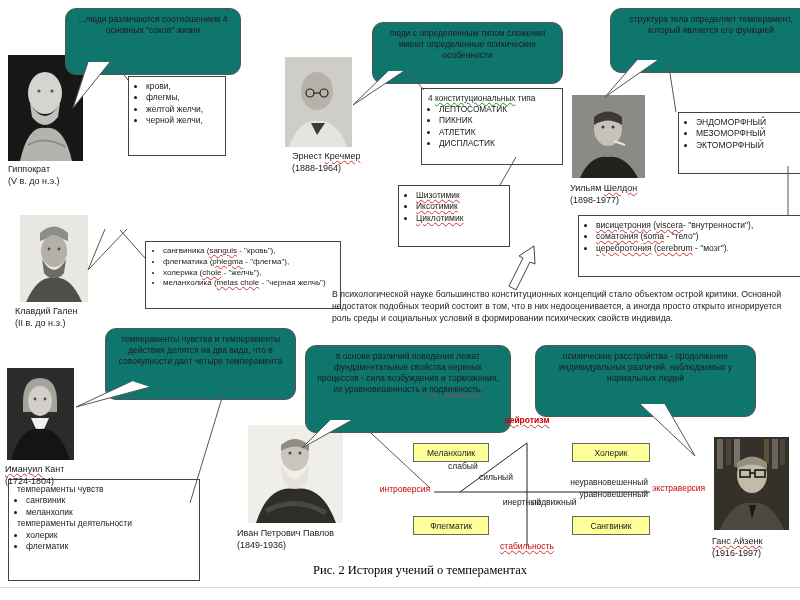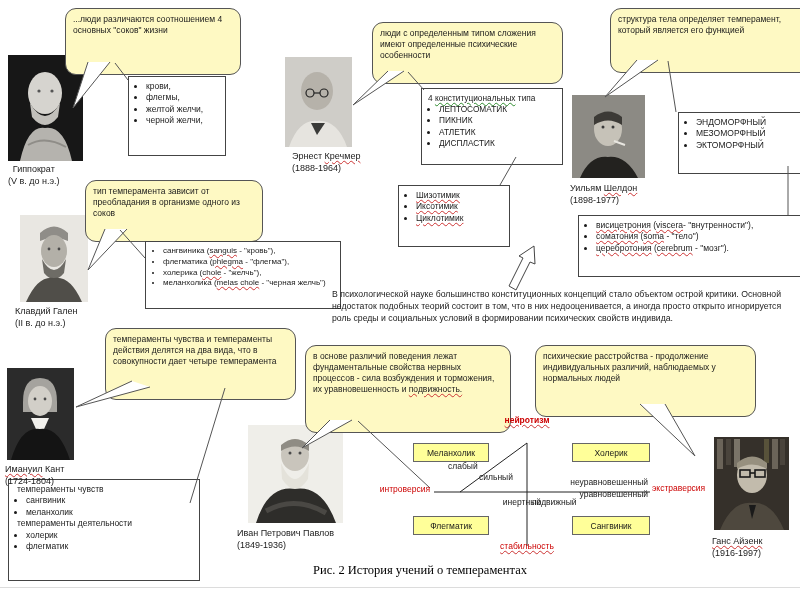--- a/index.html
+++ b/index.html
@@ -1,19 +1,19 @@
 <!DOCTYPE html>
 <html><head>
 <meta charset="utf-8">
 <style>
   html,body{margin:0;padding:0;background:#fff;}
   .slide{position:relative;width:800px;height:600px;background:#ffffff;overflow:hidden;
          font-family:"Liberation Sans",sans-serif;color:#1a1a1a;}
-  .bubble{position:absolute;background:#fef9c3;border:1px solid #555;border-radius:11px;
-          padding:5px 7px;font-size:8.5px;line-height:1.3;z-index:2;}
+  .bubble{position:absolute;background:#0f766e;border:1px solid #555;border-radius:11px;
+          padding:5px 7px;font-size:8.5px;line-height:1.3;z-index:2;text-align:center;}
   .tbox{position:absolute;background:#fff;border:1px solid #444;padding:4px 6px 3px 6px;
         font-size:8.5px;line-height:1.35;z-index:2;}
   .tbox ul{margin:0;padding-left:11px;list-style:disc;}
   .tbox li{margin:0;padding:0;}
   .tbox .subhead{margin-left:2px;}
   .photo{position:absolute;z-index:1;line-height:0;}
   .photo svg{display:block;}
   .plabel{position:absolute;font-size:9px;line-height:1.35;z-index:2;}
   .wavy-red{text-decoration-line:underline;text-decoration-style:wavy;
             text-decoration-color:#cc3333;text-decoration-thickness:1px;}
@@ -31,23 +31,20 @@
 </style>
 </head>
 <body>
 
 <div class="slide">
 
   <div class="bubble" style="left:65px;top:8px;width:160px;height:55px;">
     <span>...люди различаются соотношением 4 основных "соков" жизни</span>
   </div>
 
-  <div class="bubble" style="left:85px;top:180px;width:162px;height:50px;">
-    <span>тип темперамента зависит от преобладания в организме одного из соков</span>
-  </div>
 
   <div class="bubble" style="left:105px;top:328px;width:175px;height:60px;">
     <span>темпераменты чувства и темпераменты действия делятся на два вида, что в совокупности дает четыре темперамента</span>
   </div>
 
   <div class="bubble" style="left:372px;top:22px;width:175px;height:50px;">
     <span>люди с определенным типом сложения имеют определенные психические особенности</span>
   </div>
 
   <div class="bubble" style="left:610px;top:8px;width:186px;height:53px;">
@@ -133,21 +130,21 @@
     <svg width="75" height="106" viewBox="0 0 75 106">
       <rect width="75" height="106" fill="#171717"></rect>
       <ellipse cx="37" cy="38" rx="17" ry="21" fill="#d6d4cf"></ellipse>
       <circle cx="31" cy="36" r="1.6" fill="#555"></circle>
         <circle cx="44" cy="36" r="1.6" fill="#555"></circle>
       <path d="M22,48 Q37,74 52,48 L50,62 Q37,78 24,62 Z" fill="#c2c0bb"></path>
       <path d="M12,106 Q20,70 37,73 Q56,70 64,106 Z" fill="#b5b3ae"></path>
       <path d="M20,90 Q37,80 58,92" stroke="#8f8d88" fill="none" stroke-width="2"></path>
     </svg>
   </div>
-  <div class="plabel" style="left:8px;top:163px;text-align:center;">
+  <div class="plabel" style="left:8px;top:163px;">
     <div>Гиппократ</div>
     <div>(V в. до н.э.)</div>
   </div>
 
   <div class="photo" style="left:20px;top:215px;">
     <svg width="68" height="87" viewBox="0 0 68 87">
       <rect width="68" height="87" fill="#e9e7e2"></rect>
       <path d="M20,18 Q34,5 48,18 L48,26 Q34,19 20,26 Z" fill="#8f8d88"></path>
       <ellipse cx="34" cy="36" rx="13" ry="16" fill="#b3b0a8"></ellipse>
       <circle cx="29" cy="34" r="1.4" fill="#4a4a4a"></circle>

